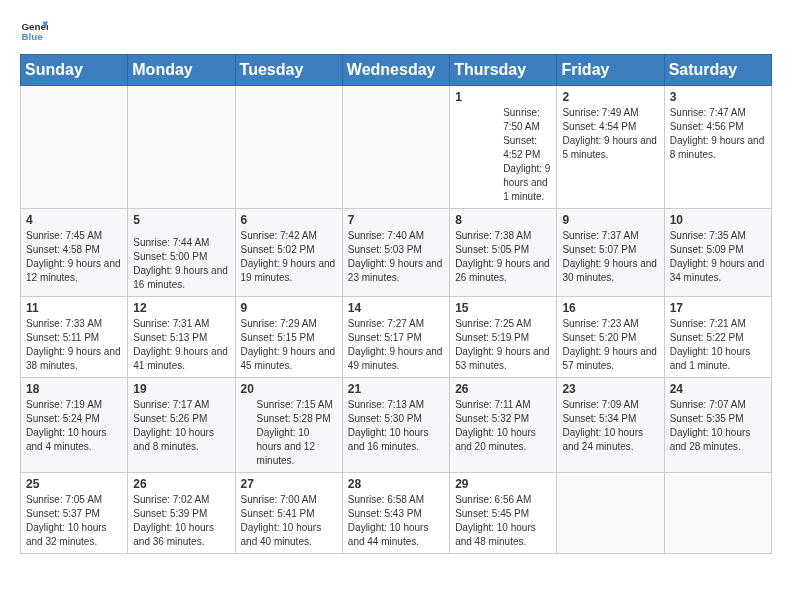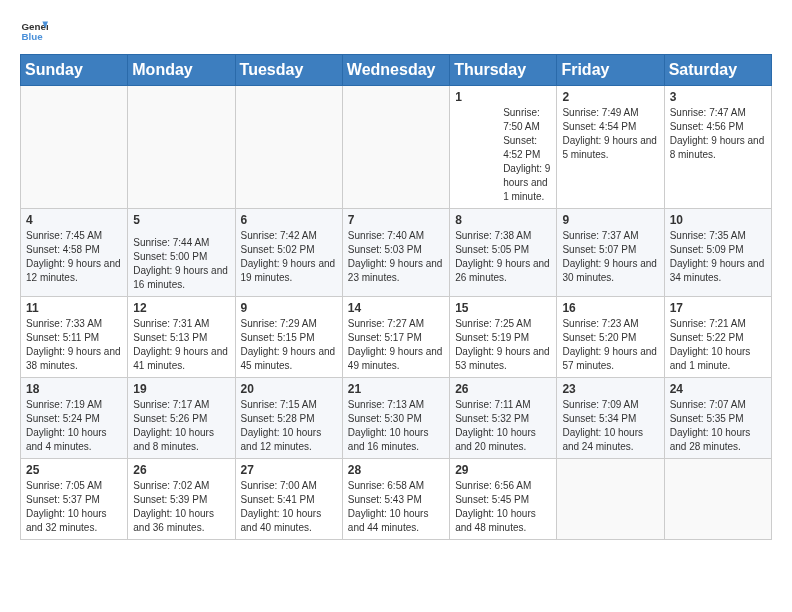--- a/index.html
+++ b/index.html
@@ -222,21 +222,21 @@
 Daylight: 10 hours and 4 minutes.</div>
         </td>
         <td>
           <span class="day-number">19</span>
           <div class="day-info" style="white-space: pre-line;">Sunrise: 7:17 AM
 Sunset: 5:26 PM
 Daylight: 10 hours and 8 minutes.</div>
         </td>
         <td>
           <span class="day-number">20</span>
-          <div class="day-info" style="white-space: pre-line;">Sunrise: 7:15 AM
+          <div class="day-info" style="white-space: pre-line; margin-left: 16px;">Sunrise: 7:15 AM
 Sunset: 5:28 PM
 Daylight: 10 hours and 12 minutes.</div>
         </td>
         <td>
           <span class="day-number">21</span>
           <div class="day-info" style="white-space: pre-line;">Sunrise: 7:13 AM
 Sunset: 5:30 PM
 Daylight: 10 hours and 16 minutes.</div>
         </td>
         <td>

